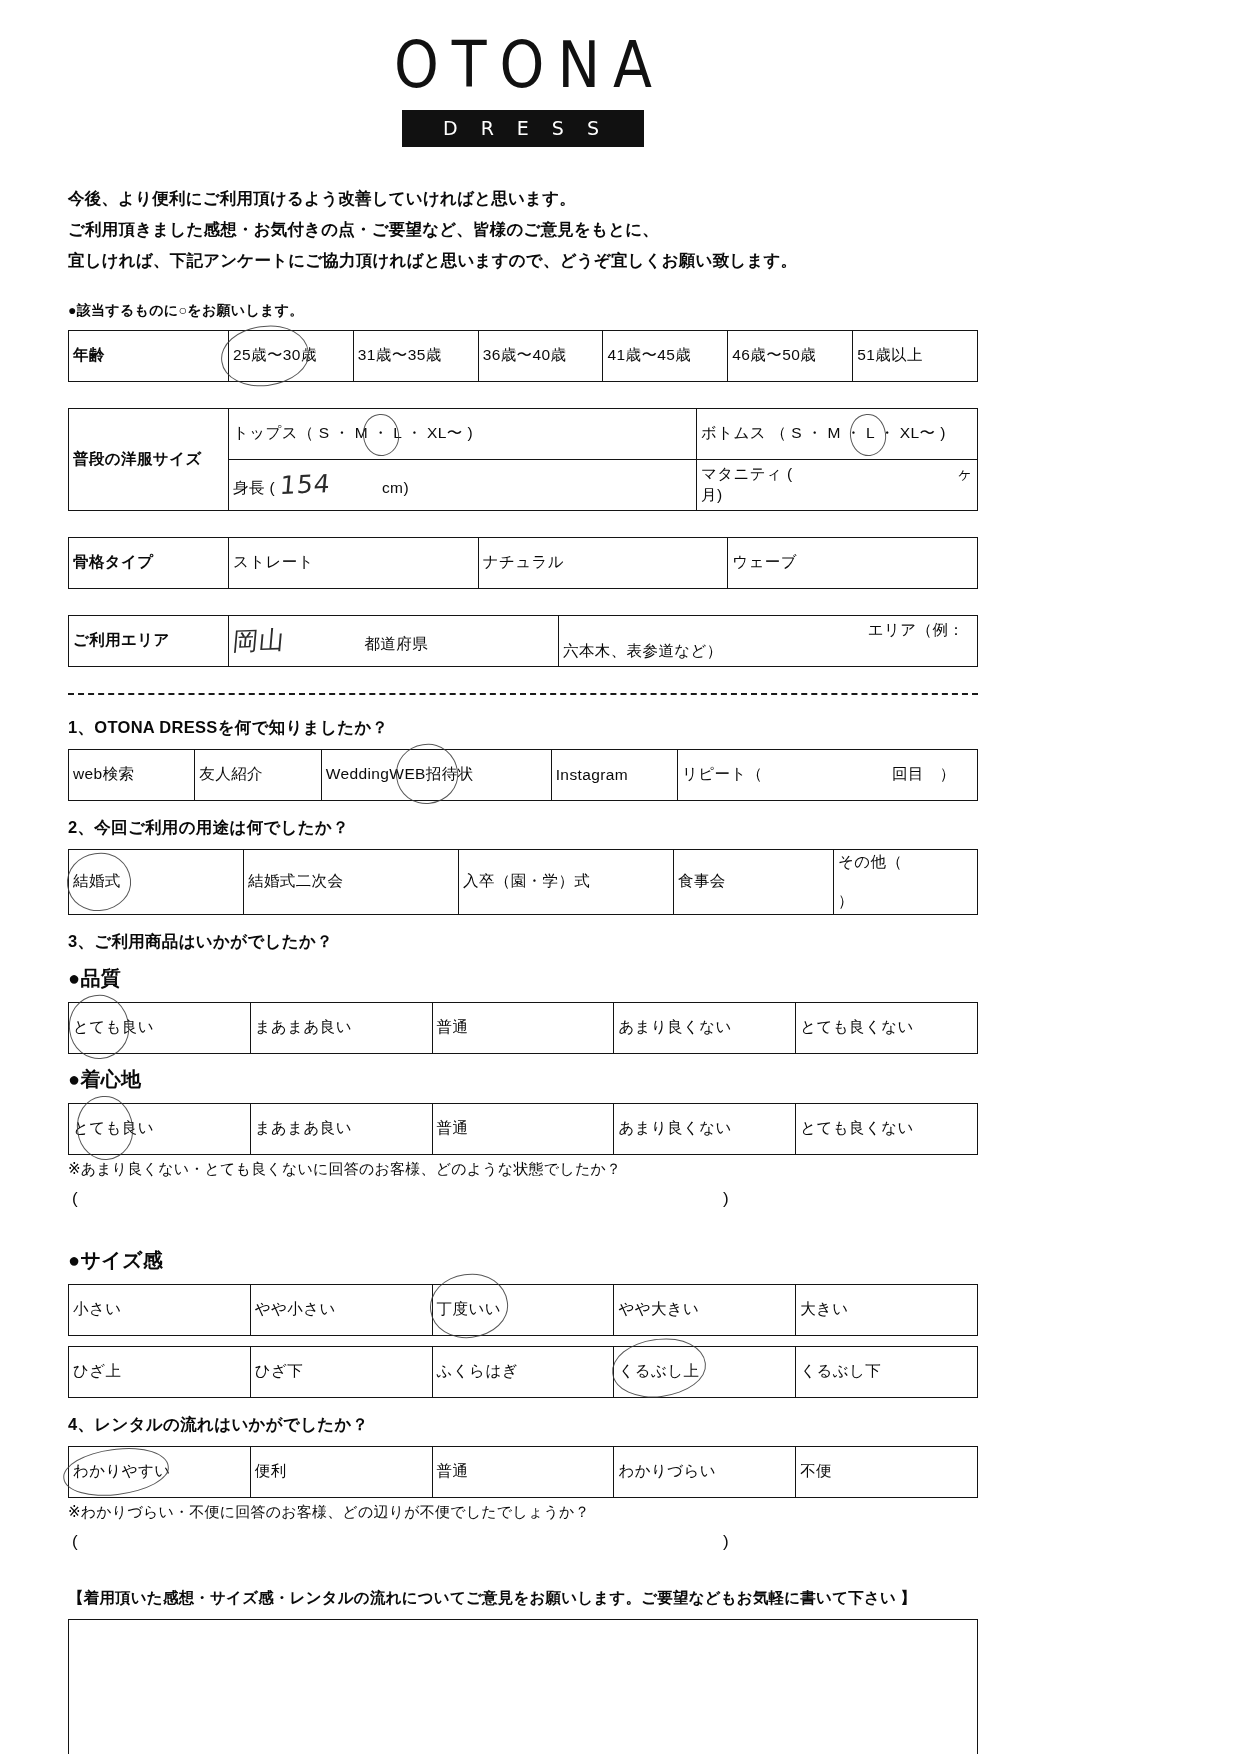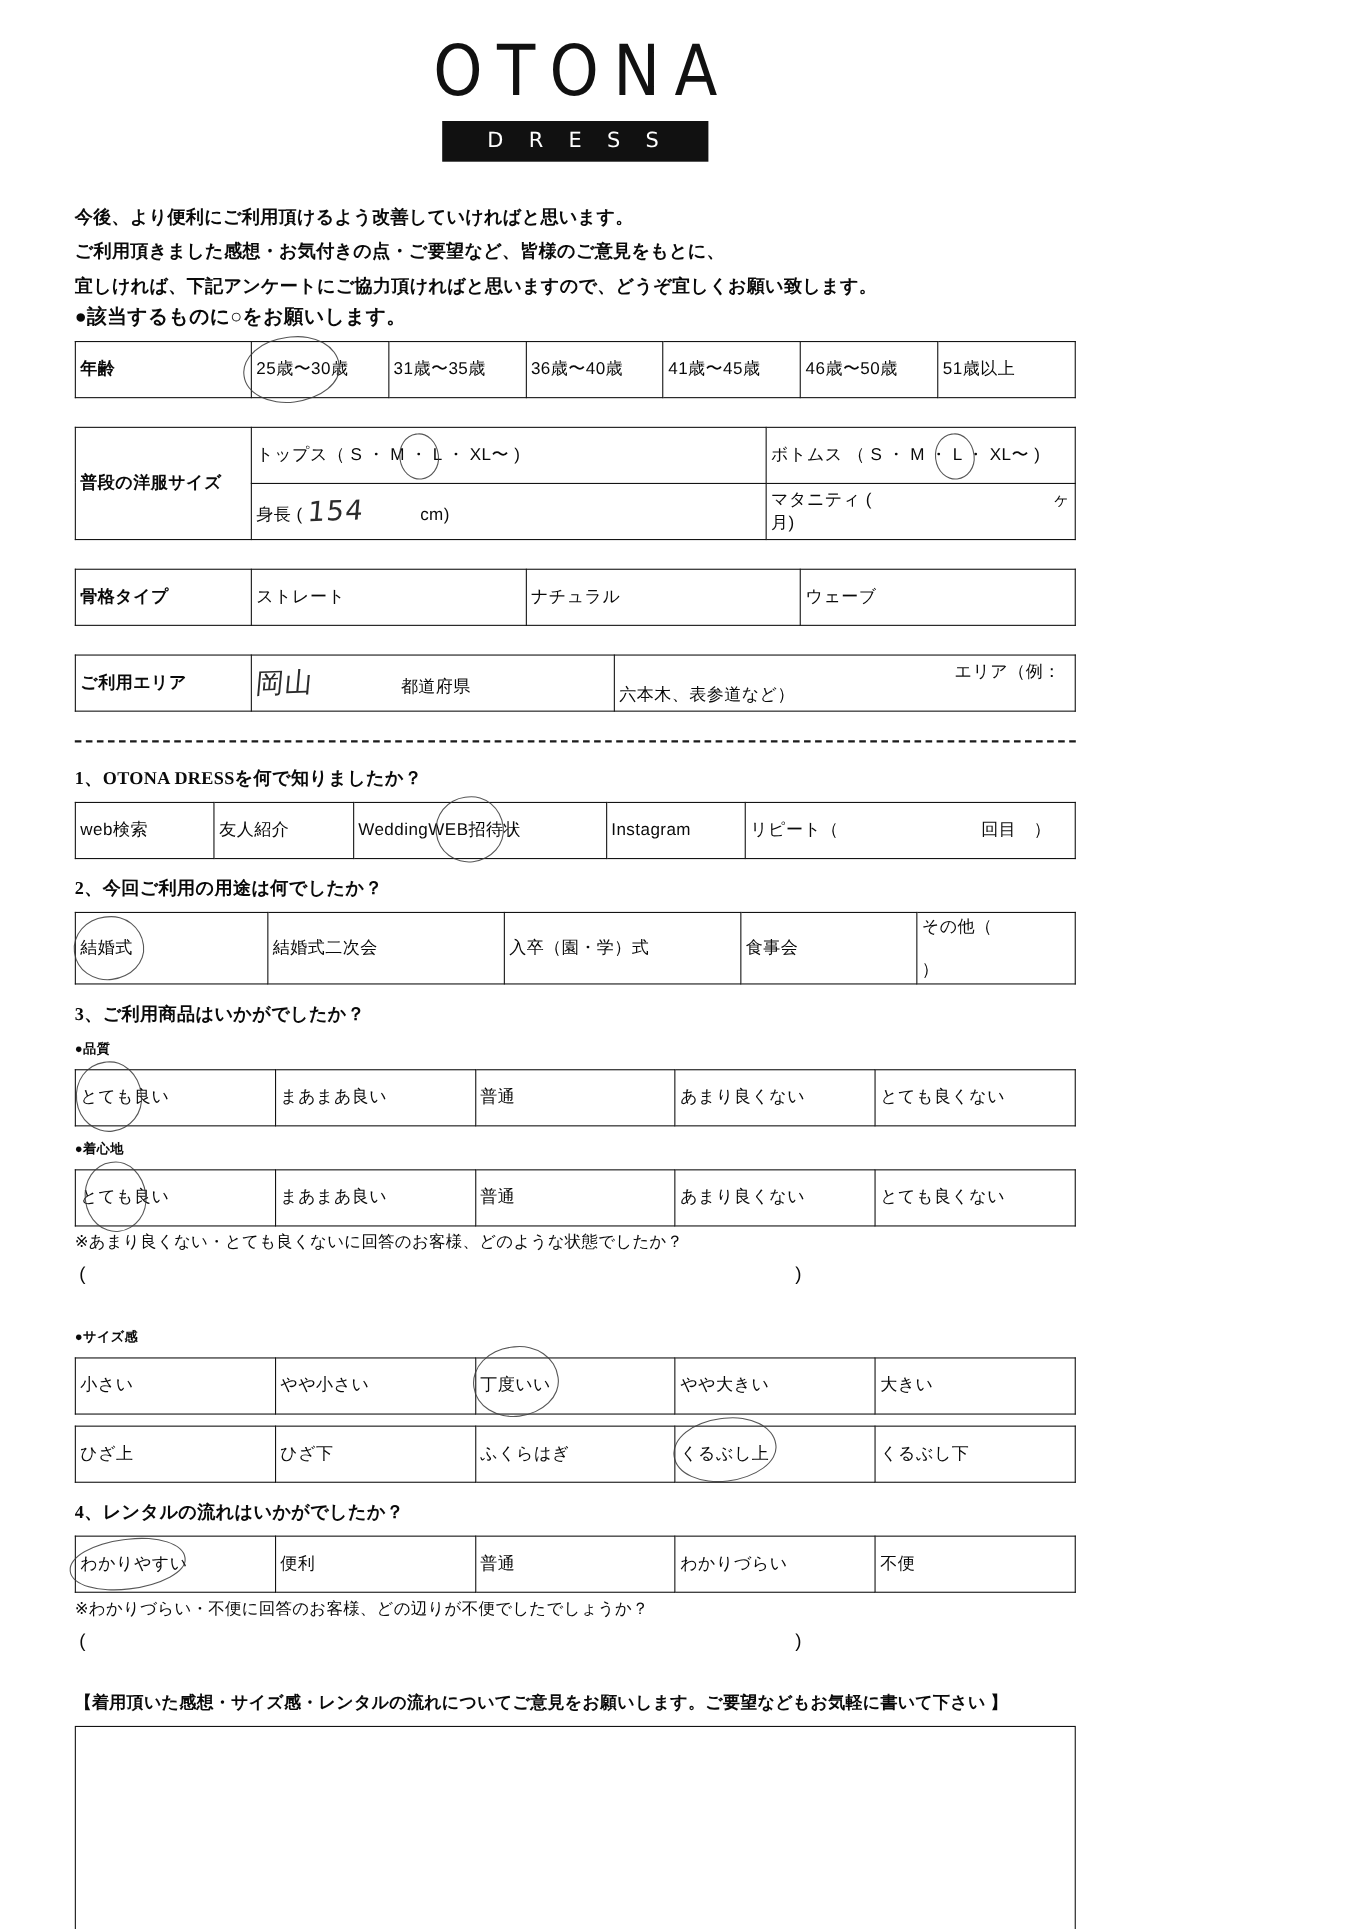--- a/index.html
+++ b/index.html
@@ -57,21 +57,22 @@
   .intro {
     margin-top: 36px;
     font-size: 16.5px;
     line-height: 31px;
     font-weight: 600;
     letter-spacing: .2px;
   }
   .intro div { white-space: pre; }
 
   .section-head {
-    font-size: 18px;
+    margin-top: 26px;
+    font-size: 14px;
     font-weight: 700;
     letter-spacing: .3px;
   }
 
   
   table.grid {
     width: 100%;
     border-collapse: collapse;
     table-layout: fixed;
     margin-top: 10px;
@@ -127,24 +128,23 @@
     border-top: 2.4px dashed #1a1a1a;
     width: 100%;
   }
 
   
   .q-head {
     font-size: 16.5px;
     font-weight: 700;
     margin: 16px 0 4px 0;
     letter-spacing: .3px;
-    font-family: Liberation Serif, serif;
   }
   .sub-head {
-    font-size: 12px;
+    font-size: 20px;
     font-weight: 700;
     margin: 12px 0 2px 0;
     letter-spacing: .3px;
   }
   .note-line {
     font-size: 15px;
     margin-top: 5px;
     letter-spacing: .2px;
   }
   .paren-row {

